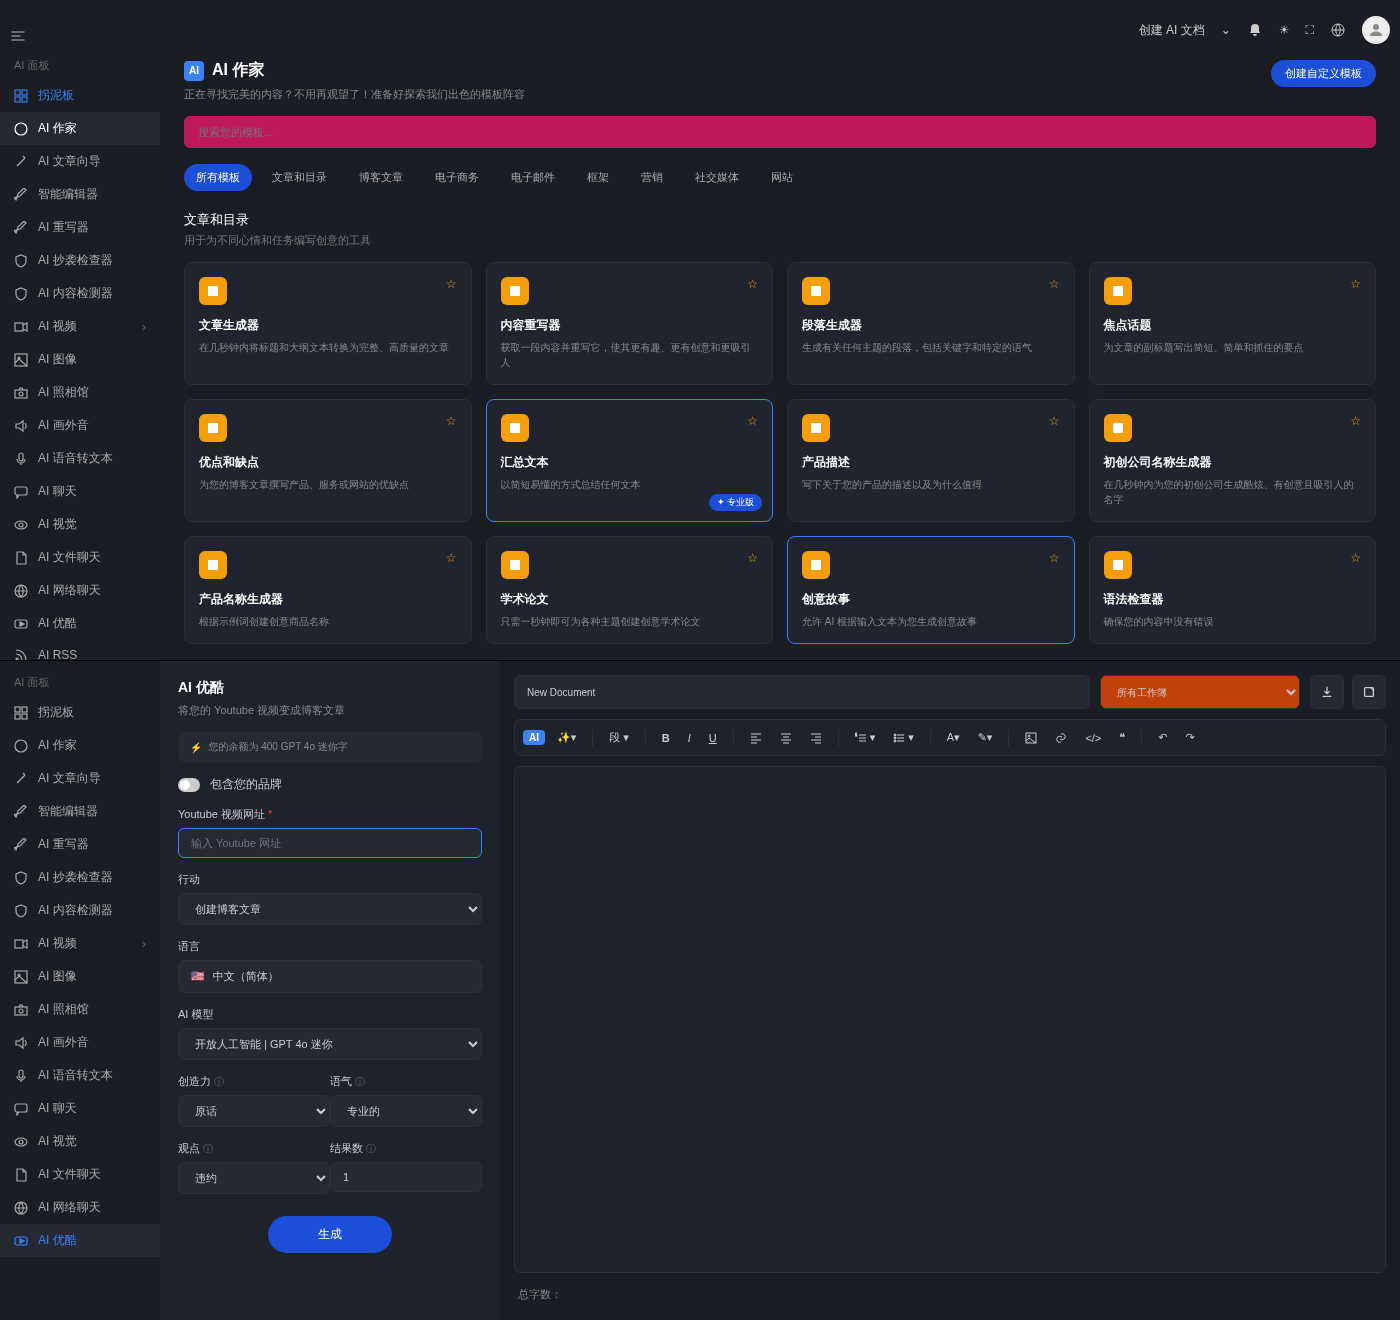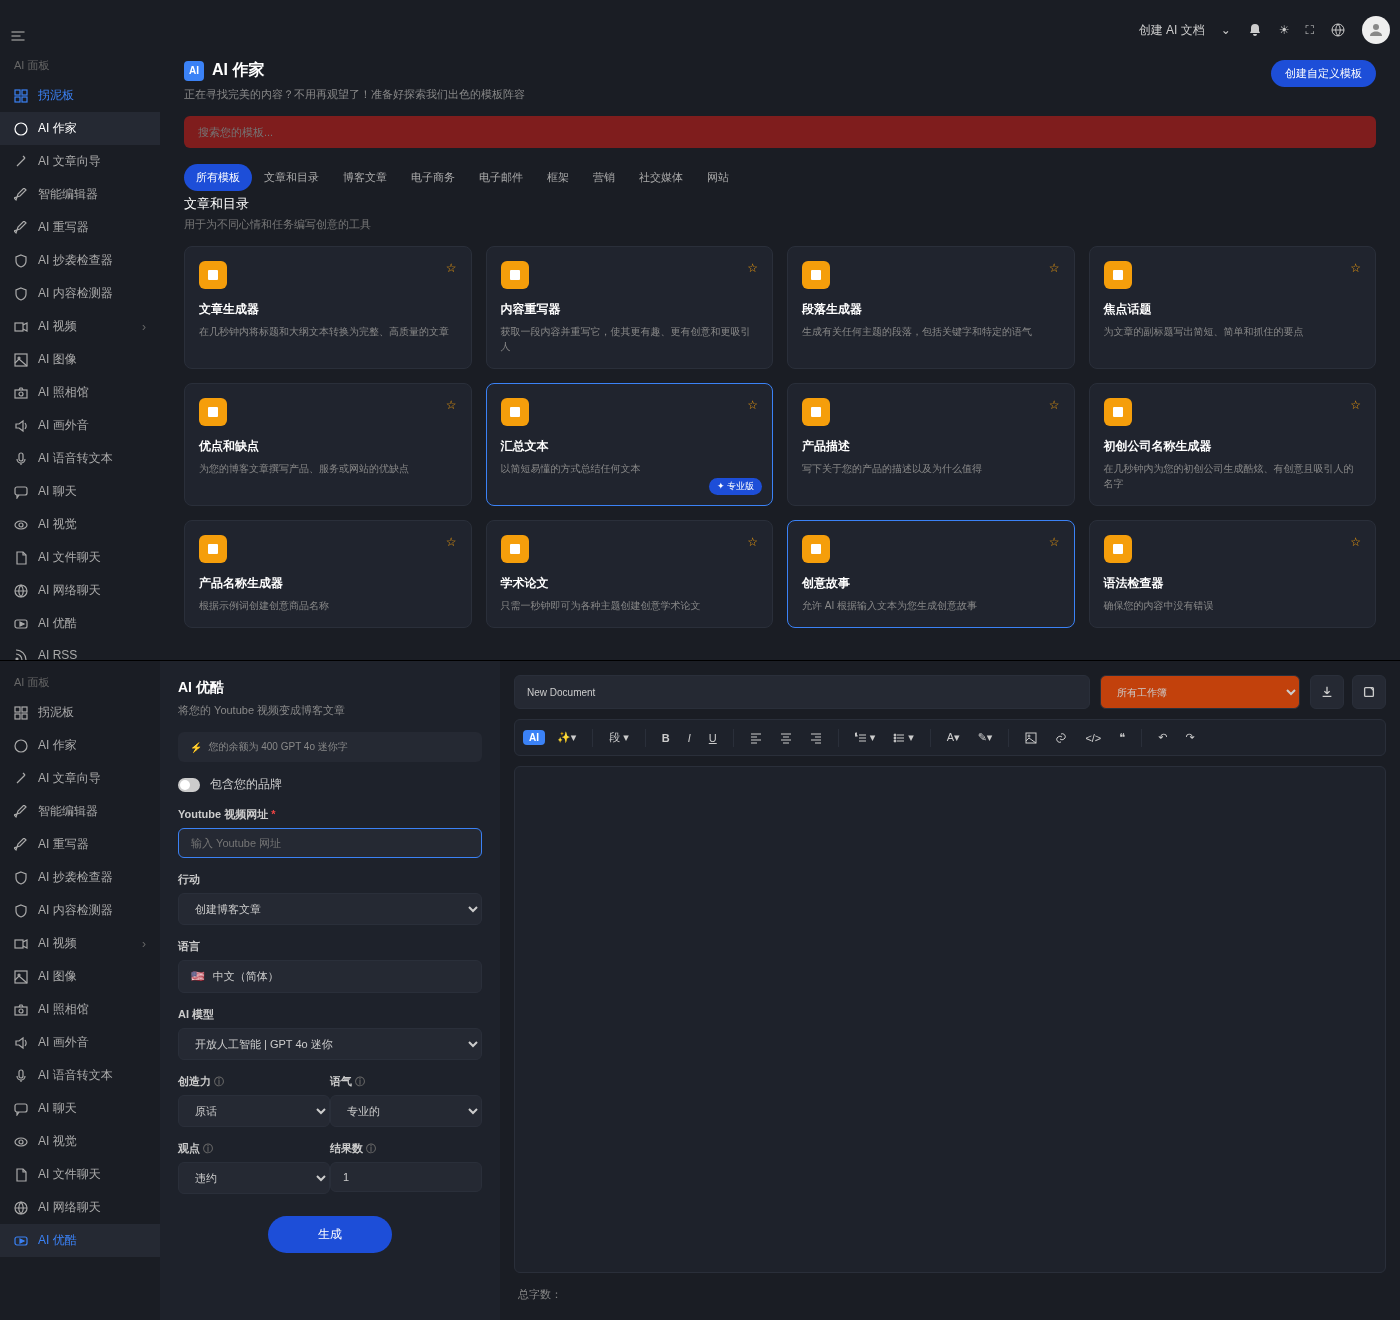--- a/index.html
+++ b/index.html
@@ -18,22 +18,22 @@
 .sidebar-item.active{background:#252933;color:#fff}
 .sidebar-item.blue-active{color:#3b82f6}
 .sidebar-item .icon{width:14px;height:14px;display:flex;align-items:center;justify-content:center;flex-shrink:0}
 .sidebar-item .chev{margin-left:auto;color:#666}
 .main{flex:1;padding:16px 24px;overflow-y:auto}
 .page-header{display:flex;justify-content:space-between;align-items:flex-start;margin-bottom:14px}
 .page-title{display:flex;align-items:center;gap:8px;font-size:16px;font-weight:600;color:#fff}
 .page-title .badge{background:#3b82f6;color:#fff;border-radius:4px;width:20px;height:20px;display:flex;align-items:center;justify-content:center;font-size:10px}
 .page-sub{color:#888;font-size:11px;margin-top:6px}
 .btn-primary{background:#1d4ed8;color:#fff;border:none;border-radius:16px;padding:6px 14px;font-size:11px;cursor:pointer}
-.search-bar{width:100%;background:#7f1d1d;border:none;border-radius:6px;padding:10px 14px;color:#ccc;font-size:11px;margin-bottom:16px}
-.tabs{display:flex;margin-bottom:4px;flex-wrap:wrap}
+.search-bar{width:100%;background:#be185d;border:none;border-radius:6px;padding:10px 14px;color:#ccc;font-size:11px;margin-bottom:16px}
+.tabs{display:flex;gap:8px;margin-bottom:20px;flex-wrap:wrap}
 .tab{background:transparent;color:#aaa;border:none;padding:6px 12px;border-radius:14px;font-size:11px;cursor:pointer}
 .tab.active{background:#1d4ed8;color:#fff}
 .section-title{color:#fff;font-size:13px;margin-bottom:4px}
 .section-sub{color:#777;font-size:11px;margin-bottom:14px}
 .grid{display:grid;grid-template-columns:repeat(4,1fr);gap:14px}
 .card{background:#20242e;border:1px solid #2a2f3a;border-radius:8px;padding:14px;position:relative;min-height:100px;cursor:pointer}
 .card.selected{border-color:#3b82f6}
 .card-icon{width:28px;height:28px;border-radius:6px;background:#f59e0b;display:flex;align-items:center;justify-content:center;margin-bottom:12px}
 .card-icon svg{width:14px;height:14px;fill:#fff}
 .card-star{position:absolute;top:14px;right:14px;color:#f59e0b;cursor:pointer}
@@ -45,21 +45,21 @@
 .sidebar2{width:160px;flex-shrink:0;background:#1a1d24;padding:8px 0;overflow-y:auto}
 .form-panel{width:340px;flex-shrink:0;background:#1e222b;padding:18px;overflow-y:auto}
 .editor-panel{flex:1;display:flex;flex-direction:column;padding:14px;gap:10px}
 .form-title{color:#fff;font-size:14px;font-weight:600;margin-bottom:6px}
 .form-sub{color:#888;font-size:11px;margin-bottom:14px}
 .credit-box{background:#252933;border-radius:6px;padding:8px 12px;color:#888;font-size:10px;display:flex;align-items:center;gap:6px;margin-bottom:14px}
 .credit-box .bolt{color:#3b82f6}
 .toggle-row{display:flex;align-items:center;gap:10px;margin-bottom:14px}
 .toggle{width:22px;height:14px;background:#ccc;border-radius:10px;position:relative;cursor:pointer}
 .toggle::after{content:"";position:absolute;width:10px;height:10px;background:#fff;border-radius:50%;top:2px;left:2px}
-.form-label{color:#ccc;font-size:11px;font-weight:700;margin-bottom:6px;display:block}
+.form-label{color:#ccc;font-size:11px;font-weight:400;margin-bottom:6px;display:block}
 .form-label .req{color:#ef4444}
 .form-input,.form-select{width:100%;background:#252933;border:1px solid #2a2f3a;border-radius:6px;padding:8px 12px;color:#ccc;font-size:11px;margin-bottom:14px}
 .form-input.highlighted{border-color:#3b82f6}
 .form-row{display:flex;gap:0}
 .form-col{flex:1}
 .gen-btn{background:#1d4ed8;color:#fff;border:none;border-radius:20px;padding:10px 50px;font-size:12px;cursor:pointer;display:block;margin:8px auto 0}
 .doc-header{display:flex;gap:10px}
 .doc-input{flex:1;background:#252933;border:1px solid #2a2f3a;border-radius:6px;padding:8px 12px;color:#ccc;font-size:10px}
 .doc-select{width:200px;background:#c2410c;border:1px solid #2a2f3a;border-radius:6px;padding:8px 12px;color:#ccc;font-size:10px}
 .doc-actions{display:flex;gap:8px}

